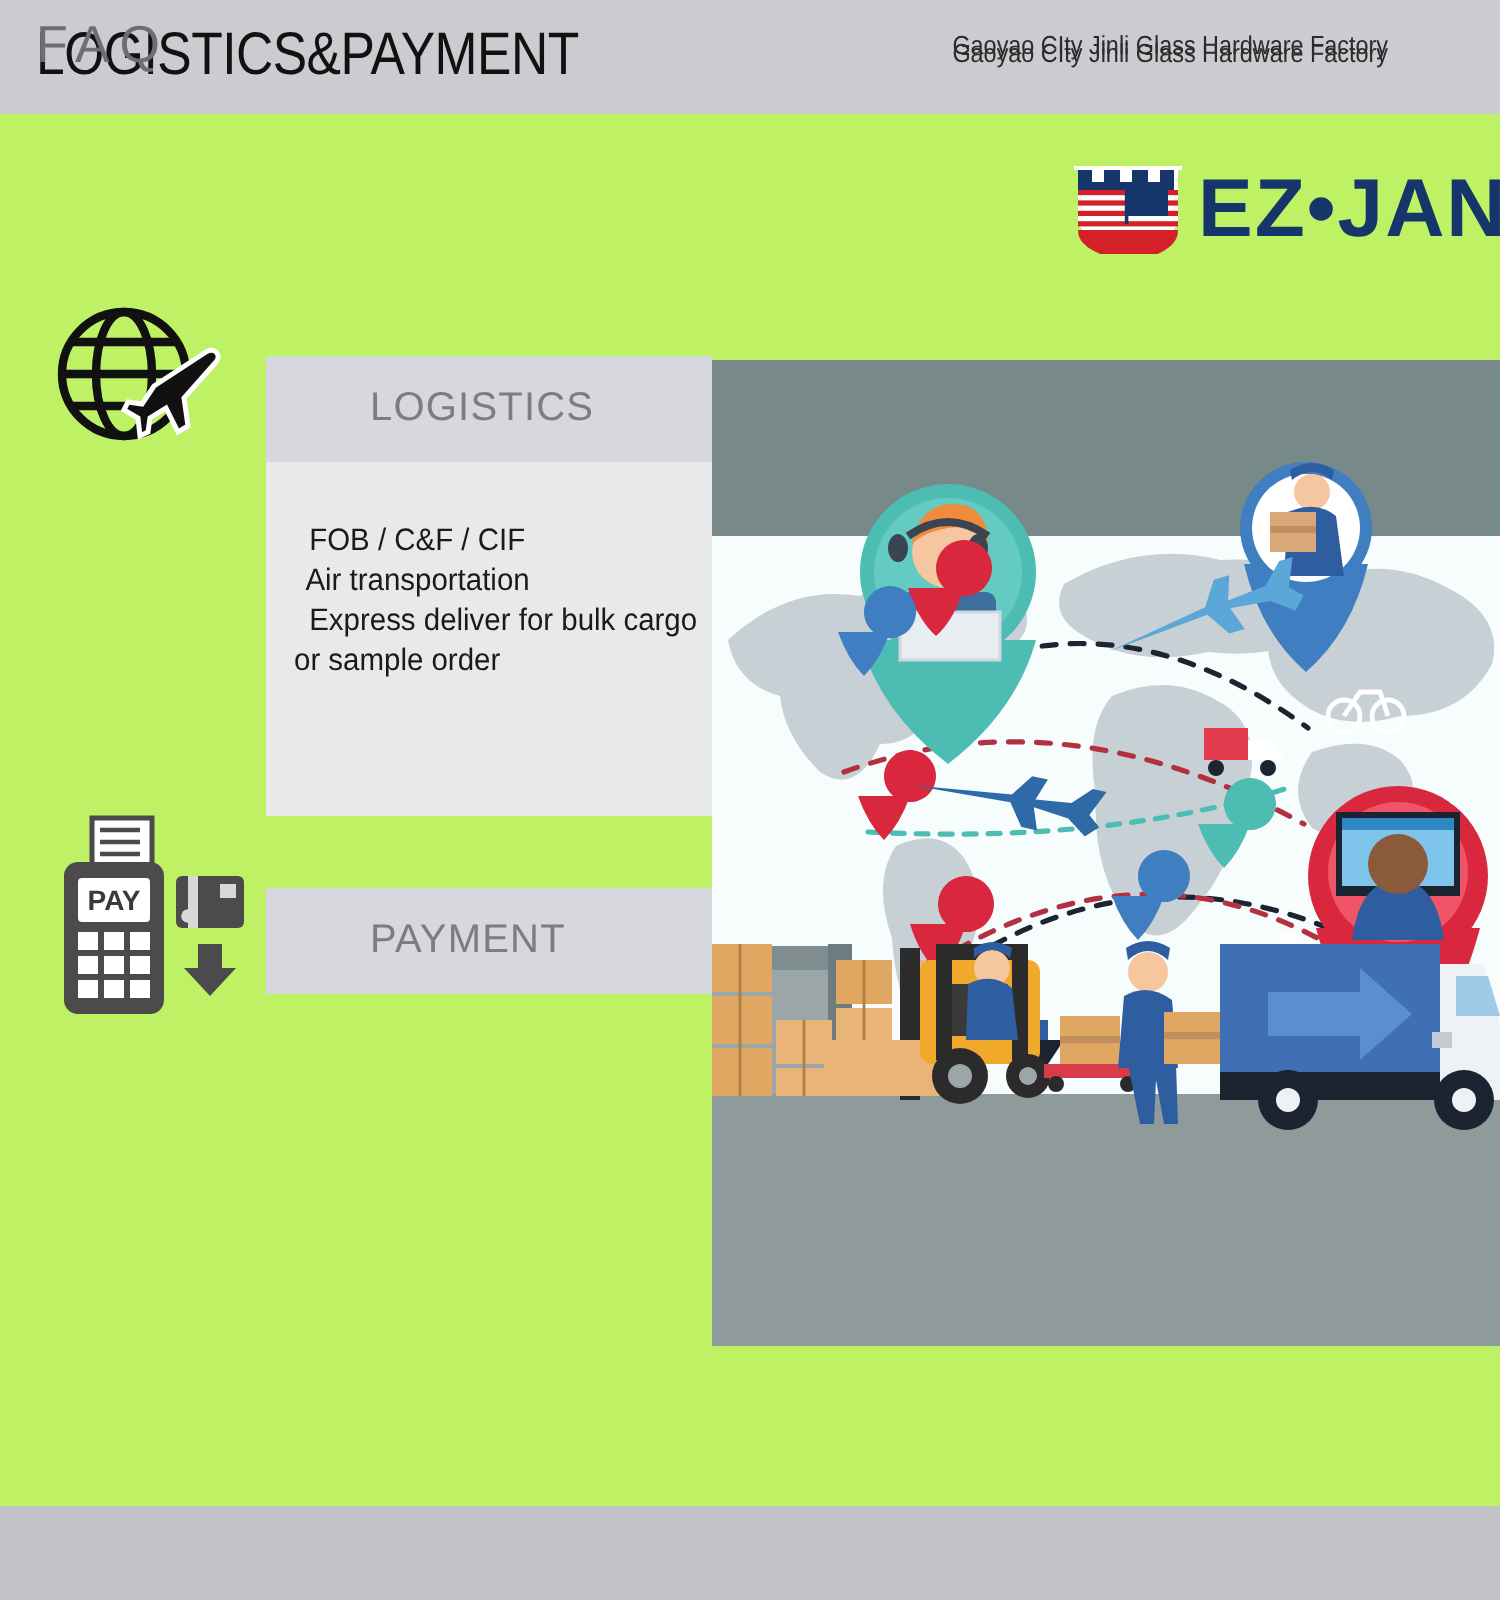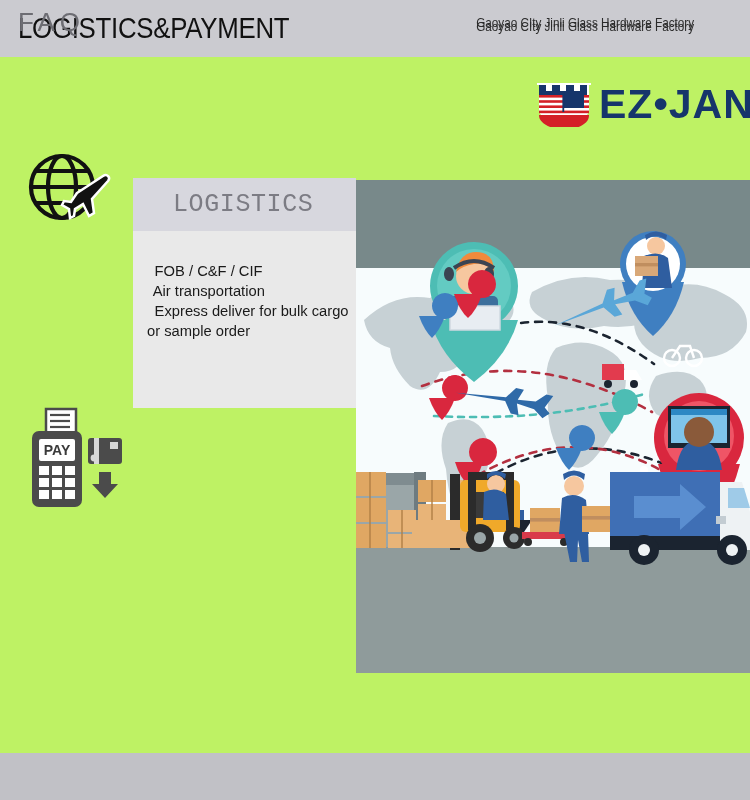--- a/index.html
+++ b/index.html
@@ -46,22 +46,23 @@
   .icon-globe { position: absolute; left: 22px; top: 145px; width: 92px; height: 88px; }
   .icon-pos   { position: absolute; left: 24px; top: 400px; width: 104px; height: 110px; }
 
   
   .panel { position: absolute; left: 133px; width: 223px; }
   .panel-head {
     background: #d7d7de; height: 53px;
     display: flex; align-items: center; padding-left: 40px;
   }
   .panel-head-text {
-    font-size: 25px; color: #7c7c84; letter-spacing: 0.6px;
-    font-family: Liberation Mono, monospace;
+    font-size: 20px; color: #7c7c84; letter-spacing: 0.6px;
+    font-family: Liberation Sans, sans-serif;
+    margin-left: 12px;
   }
   .panel-body { background: #e9e9e9; padding: 30px 6px 10px 14px; }
   .panel-line {
     font-family: "Liberation Sans Narrow", "Liberation Sans", sans-serif;
     font-size: 15.5px; color: #1a1a1a; line-height: 20px;
     white-space: nowrap; transform: scaleX(0.95); transform-origin: left center;
   }
   #panel-logistics { top: 178px; }
   #panel-logistics .panel-body { height: 177px; }
   #panel-logistics .panel-line:nth-child(1) { padding-left: 8px; }
@@ -167,20 +168,23 @@
     </div>
     <div class="panel-body">
       <div class="panel-line">FOB / C&amp;F / CIF</div>
       <div class="panel-line">Air  transportation</div>
       <div class="panel-line">Express deliver for bulk cargo</div>
       <div class="panel-line">or sample order</div>
     </div>
   </div>
 
   <div class="panel" id="panel-payment">
+    <div class="panel-head">
+      <span class="panel-head-text">PAYMENT</span>
+    </div>
   </div>
 
   <div class="illo">
     <div class="illo-topband"></div>
 
     <svg width="394" height="493" viewBox="0 0 394 493">
 
       <g fill="#c7d1d5">
         <path d="M8 140 q30 -28 66 -22 q22 -14 46 -4 q16 -16 34 4 q10 18 -8 28 q-10 24 -34 22 q-6 24 -28 24 q-12 26 -30 14 q-18 -18 -20 -38 q-22 -6 -26 -28 Z"></path>
         <path d="M92 243 q22 -10 34 6 q14 22 2 48 q-6 34 -22 44 q-14 -20 -16 -52 q-10 -28 2 -46 Z"></path>

